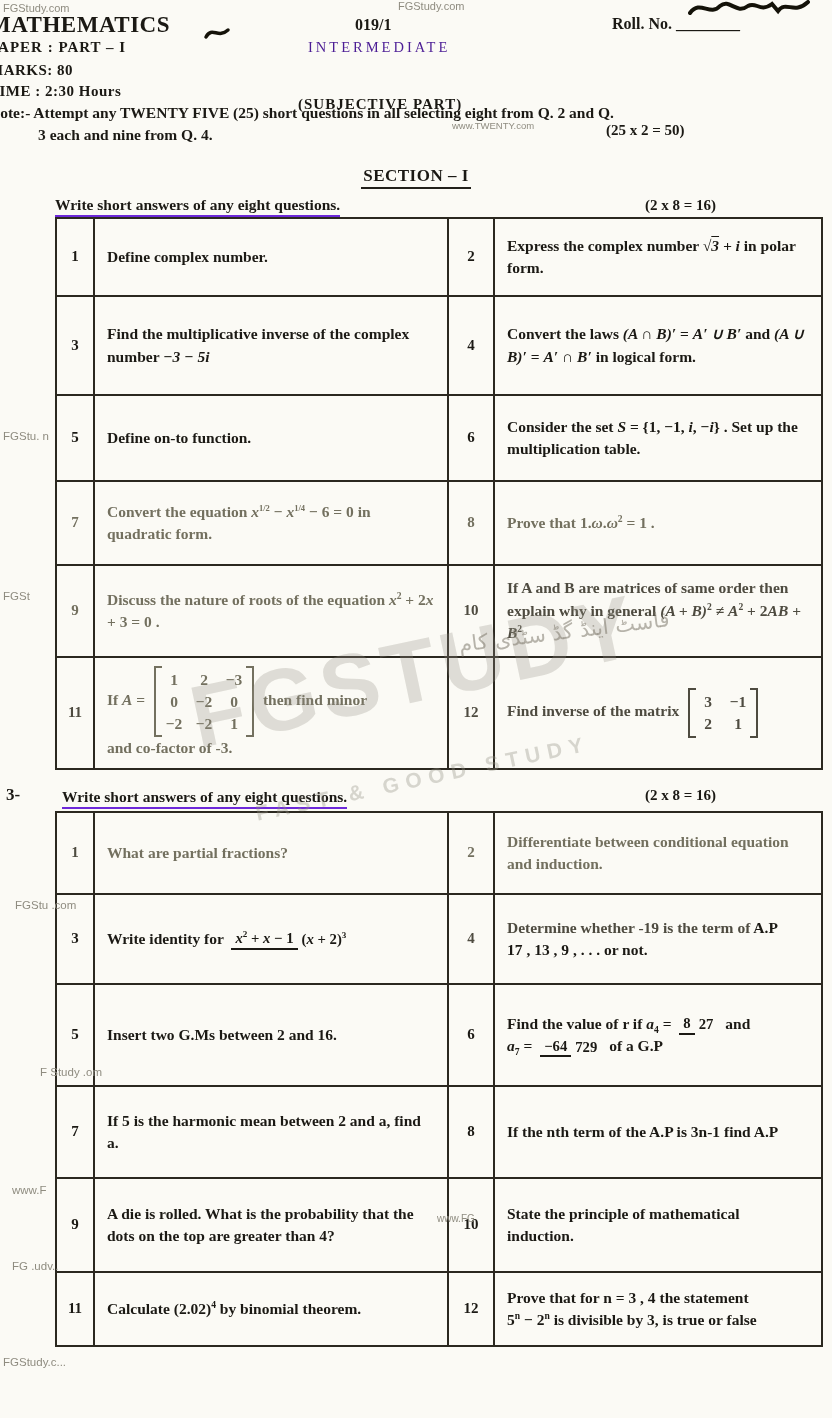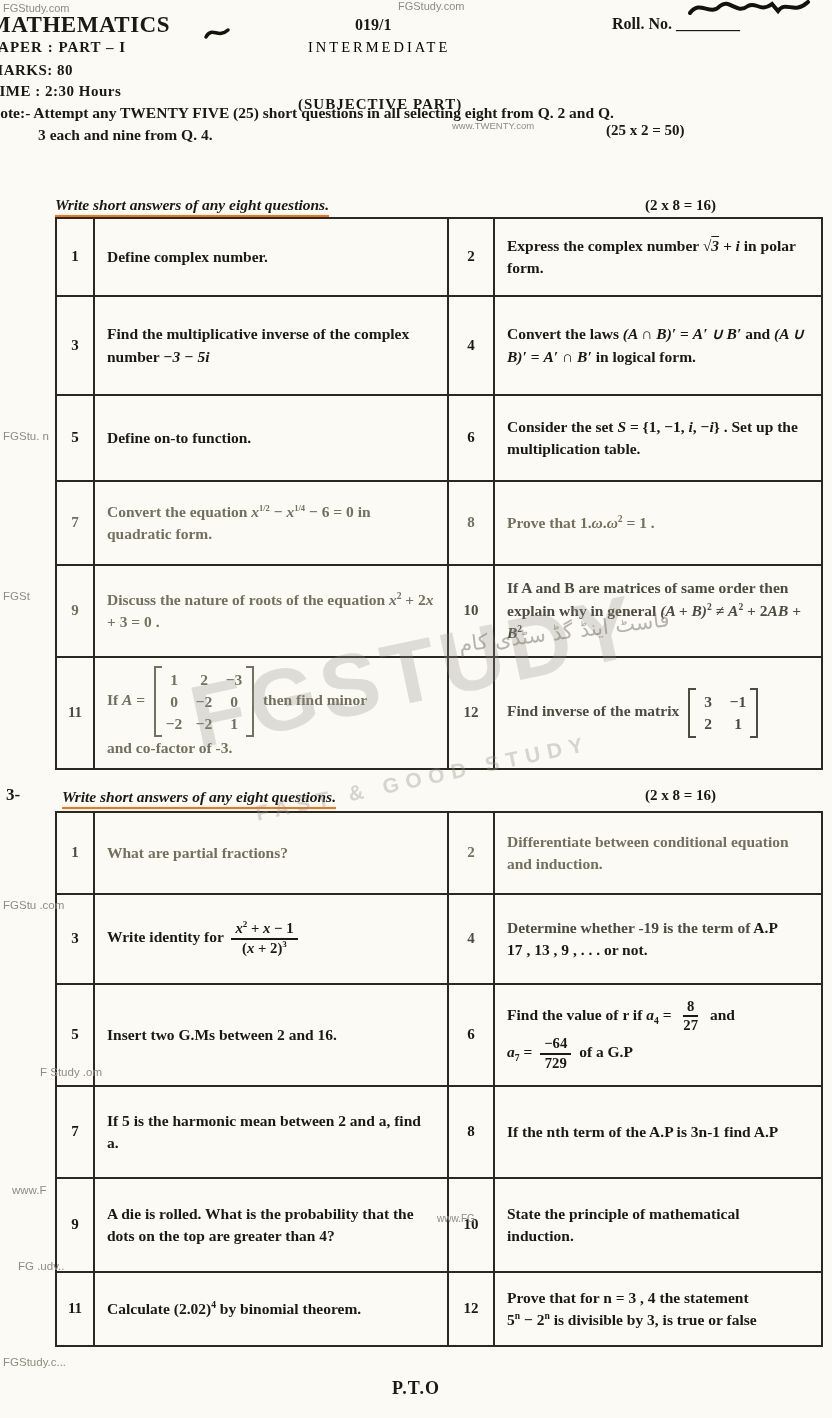--- a/index.html
+++ b/index.html
@@ -9,77 +9,77 @@
     background:#fbfaf5; overflow:hidden;
     font-family:"Liberation Serif", serif; color:#1b1914;
   }
   .abs { position:absolute; white-space:nowrap; }
 
   
   .h-subject   { left:-11px; top:12px;  font-size:23px; font-weight:800; letter-spacing:.5px; }
   .h-code      { left:355px; top:16px;  font-size:16px; font-weight:700; }
   .h-roll      { left:612px; top:15px;  font-size:16px; font-weight:700; }
   .h-part      { left:-11px; top:39px;  font-size:15px; font-weight:700; letter-spacing:1px; }
-  .h-level     { left:308px; top:39px;  font-size:14.5px; font-weight:500; letter-spacing:3px; color:#000000; }
+  .h-level     { left:308px; top:39px;  font-size:14.5px; font-weight:500; letter-spacing:3px; color:#4c1d95; }
   .h-marks     { left:-11px; top:62px;  font-size:15px; font-weight:700; letter-spacing:.5px; }
   .h-time      { left:-11px; top:83px;  font-size:15px; font-weight:700; letter-spacing:.5px; }
   .h-subjpart  { left:298px; top:96px;  font-size:15px; font-weight:700; letter-spacing:1px; }
   .h-note1     { left:-11px; top:104px; font-size:15.5px; font-weight:700; }
   .h-note2     { left:38px;  top:126px; font-size:15.5px; font-weight:700; }
   .h-notemarks { left:606px; top:122px; font-size:15px; font-weight:700; }
 
   .sec-title { left:0; right:0; top:166px; text-align:center; font-size:17px; font-weight:800; }
   .sec-title span { display:inline-block; border-bottom:2px solid #22201a; padding:0 2px 1px; letter-spacing:.5px; }
 
   .inst1 { left:55px; top:196px; }
   .inst2 { left:62px; top:788px; }
   .inst  { font-size:15.5px; font-weight:700; }
-  .inst span { display:inline-block; border-bottom:2px solid #f97316; padding-bottom:1px;font-style:italic; }
+  .inst span { display:inline-block; border-bottom:2px solid #6d28d9; padding-bottom:1px; }
   .marks1 { left:645px; top:197px; font-size:15px; font-weight:700; }
   .marks2 { left:645px; top:787px; font-size:15px; font-weight:700; }
   .qno3   { left:6px;  top:785px; font-size:17px; font-weight:800; }
 
   
   table.qtable { position:absolute; left:55px; border-collapse:collapse; table-layout:fixed; background:transparent; }
   .t1 { top:217px; } .t2 { top:811px; }
   .qtable td { border:2px solid #2b2820; vertical-align:middle; font-size:15.5px; font-weight:700; line-height:1.45; }
   .qtable td.n { width:38px; text-align:center; padding:2px; font-size:15px; }
   .qtable td.n2 { width:46px; text-align:center; padding:2px; font-size:15px; }
   .qtable td.q1 { width:354px; padding:5px 12px; }
   .qtable td.q2 { width:328px; padding:5px 12px; }
   .faded { color:#73705f; }
   .semi  { color:#4e4b40; }
 
   sup { font-size:.62em; line-height:0; vertical-align:super; }
   sub { font-size:.62em; line-height:0; vertical-align:sub; }
   sup.sf { font-size:.55em; }
   .ovl { text-decoration:overline; }
 
-  .fr { display:inline-flex; flex-direction:column; align-items:center; vertical-align:middle; margin:0 4px; line-height:1.2; font-size:.95em; }
+  .fr { display:inline-flex; flex-direction:row; align-items:center; vertical-align:middle; margin:0 4px; line-height:1.2; font-size:.95em; }
   .fr .nu { border-bottom:2px solid currentColor; padding:0 4px; }
   .fr .de { padding:0 4px; }
 
   .mat { display:inline-flex; flex-direction:column; vertical-align:middle; position:relative; padding:3px 11px; margin:0 5px; line-height:1.4; }
   .mat::before { content:''; position:absolute; left:0; top:0; bottom:0; width:6px; border:2px solid currentColor; border-right:none; }
   .mat::after  { content:''; position:absolute; right:0; top:0; bottom:0; width:6px; border:2px solid currentColor; border-left:none; }
   .mr { display:flex; justify-content:space-between; gap:12px; }
   .mr > span { min-width:18px; text-align:center; }
 
   
   .wm { position:absolute; font-family:"Liberation Sans", sans-serif; color:#8f8c80; pointer-events:none; white-space:nowrap; }
   .wm-tl { left:3px;  top:2px;  font-size:11px; }
   .wm-tc { left:398px; top:0;   font-size:11px; }
   .wm-note { left:452px; top:120px; font-size:9.5px; z-index:3; }
   .wm-l { font-size:11.5px; z-index:5; }
   .wm-l0 { left:3px;  top:430px; }
   .wm-l1 { left:3px;  top:590px; }
-  .wm-l2 { left:3px;  top:899px; }
+  .wm-l2 { left:15px;  top:899px; }
   .wm-l3 { left:40px; top:1066px; }
   .wm-l4 { left:12px; top:1184px; }
-  .wm-l5 { left:18px; top:1260px;text-align:right; }
+  .wm-l5 { left:12px; top:1260px;text-align:right; }
   .wm-l6 { left:3px;  top:1356px; }
   .wm-inline { left:437px; top:1213px; font-size:10px; z-index:5; }
   .wm-big { left:192px; top:668px; font-size:88px; font-weight:800; letter-spacing:5px;
             transform:rotate(-12deg); transform-origin:left center;
             color:rgba(146,143,133,.28); z-index:4; }
   .wm-tag { left:256px; top:802px; font-size:21px; font-weight:700; letter-spacing:7px;
             transform:rotate(-12deg); transform-origin:left center;
             color:rgba(146,143,133,.35); z-index:4; }
   .wm-urdu { left:458px; top:620px; font-size:21px; transform:rotate(-7deg);
              font-family:"DejaVu Sans", sans-serif; color:rgba(125,120,108,.55); z-index:4; }
@@ -108,20 +108,21 @@
   <div class="abs h-part">PAPER :  PART – I</div>
   <div class="abs h-level">INTERMEDIATE</div>
   <div class="abs h-marks">MARKS:  80</div>
   <div class="abs h-time">TIME  :  2:30 Hours</div>
   <div class="abs h-subjpart">(SUBJECTIVE  PART)</div>
   <div class="abs h-note1">Note:- Attempt any TWENTY FIVE (25) short questions in all selecting eight from Q. 2 and Q.</div>
   <div class="abs h-note2">3 each and nine from Q. 4.</div>
   <div class="abs wm wm-note">www.TWENTY.com</div>
   <div class="abs h-notemarks">(25 x 2 = 50)</div>
 
+  <div class="abs sec-title"><span>SECTION – I</span></div>
 
   <div class="abs inst inst1"><span>Write short answers of any eight questions.</span></div>
   <div class="abs marks1">(2 x 8 = 16)</div>
 
   <table class="qtable t1">
     <tbody>
       <tr style="height:78px">
         <td class="n">1</td>
         <td class="q1">Define complex number.</td>
         <td class="n2">2</td>
@@ -244,15 +245,14 @@
   <div class="abs wm wm-urdu">فاسٹ اینڈ گڈ سٹڈی کام</div>
   <div class="abs wm wm-l wm-l0">FGStu. n</div>
   <div class="abs wm wm-l wm-l1">FGSt</div>
   <div class="abs wm wm-l wm-l2">FGStu .com</div>
   <div class="abs wm wm-l wm-l3">F Study .om</div>
   <div class="abs wm wm-l wm-l4">www.F</div>
   <div class="abs wm wm-l wm-l5">FG .udv..</div>
   <div class="abs wm wm-l wm-l6">FGStudy.c...</div>
   <div class="abs wm wm-inline">www.FG</div>
 
-  <div class="abs footer">P.T.O</div>
 
 </div>
 
 </body></html>

